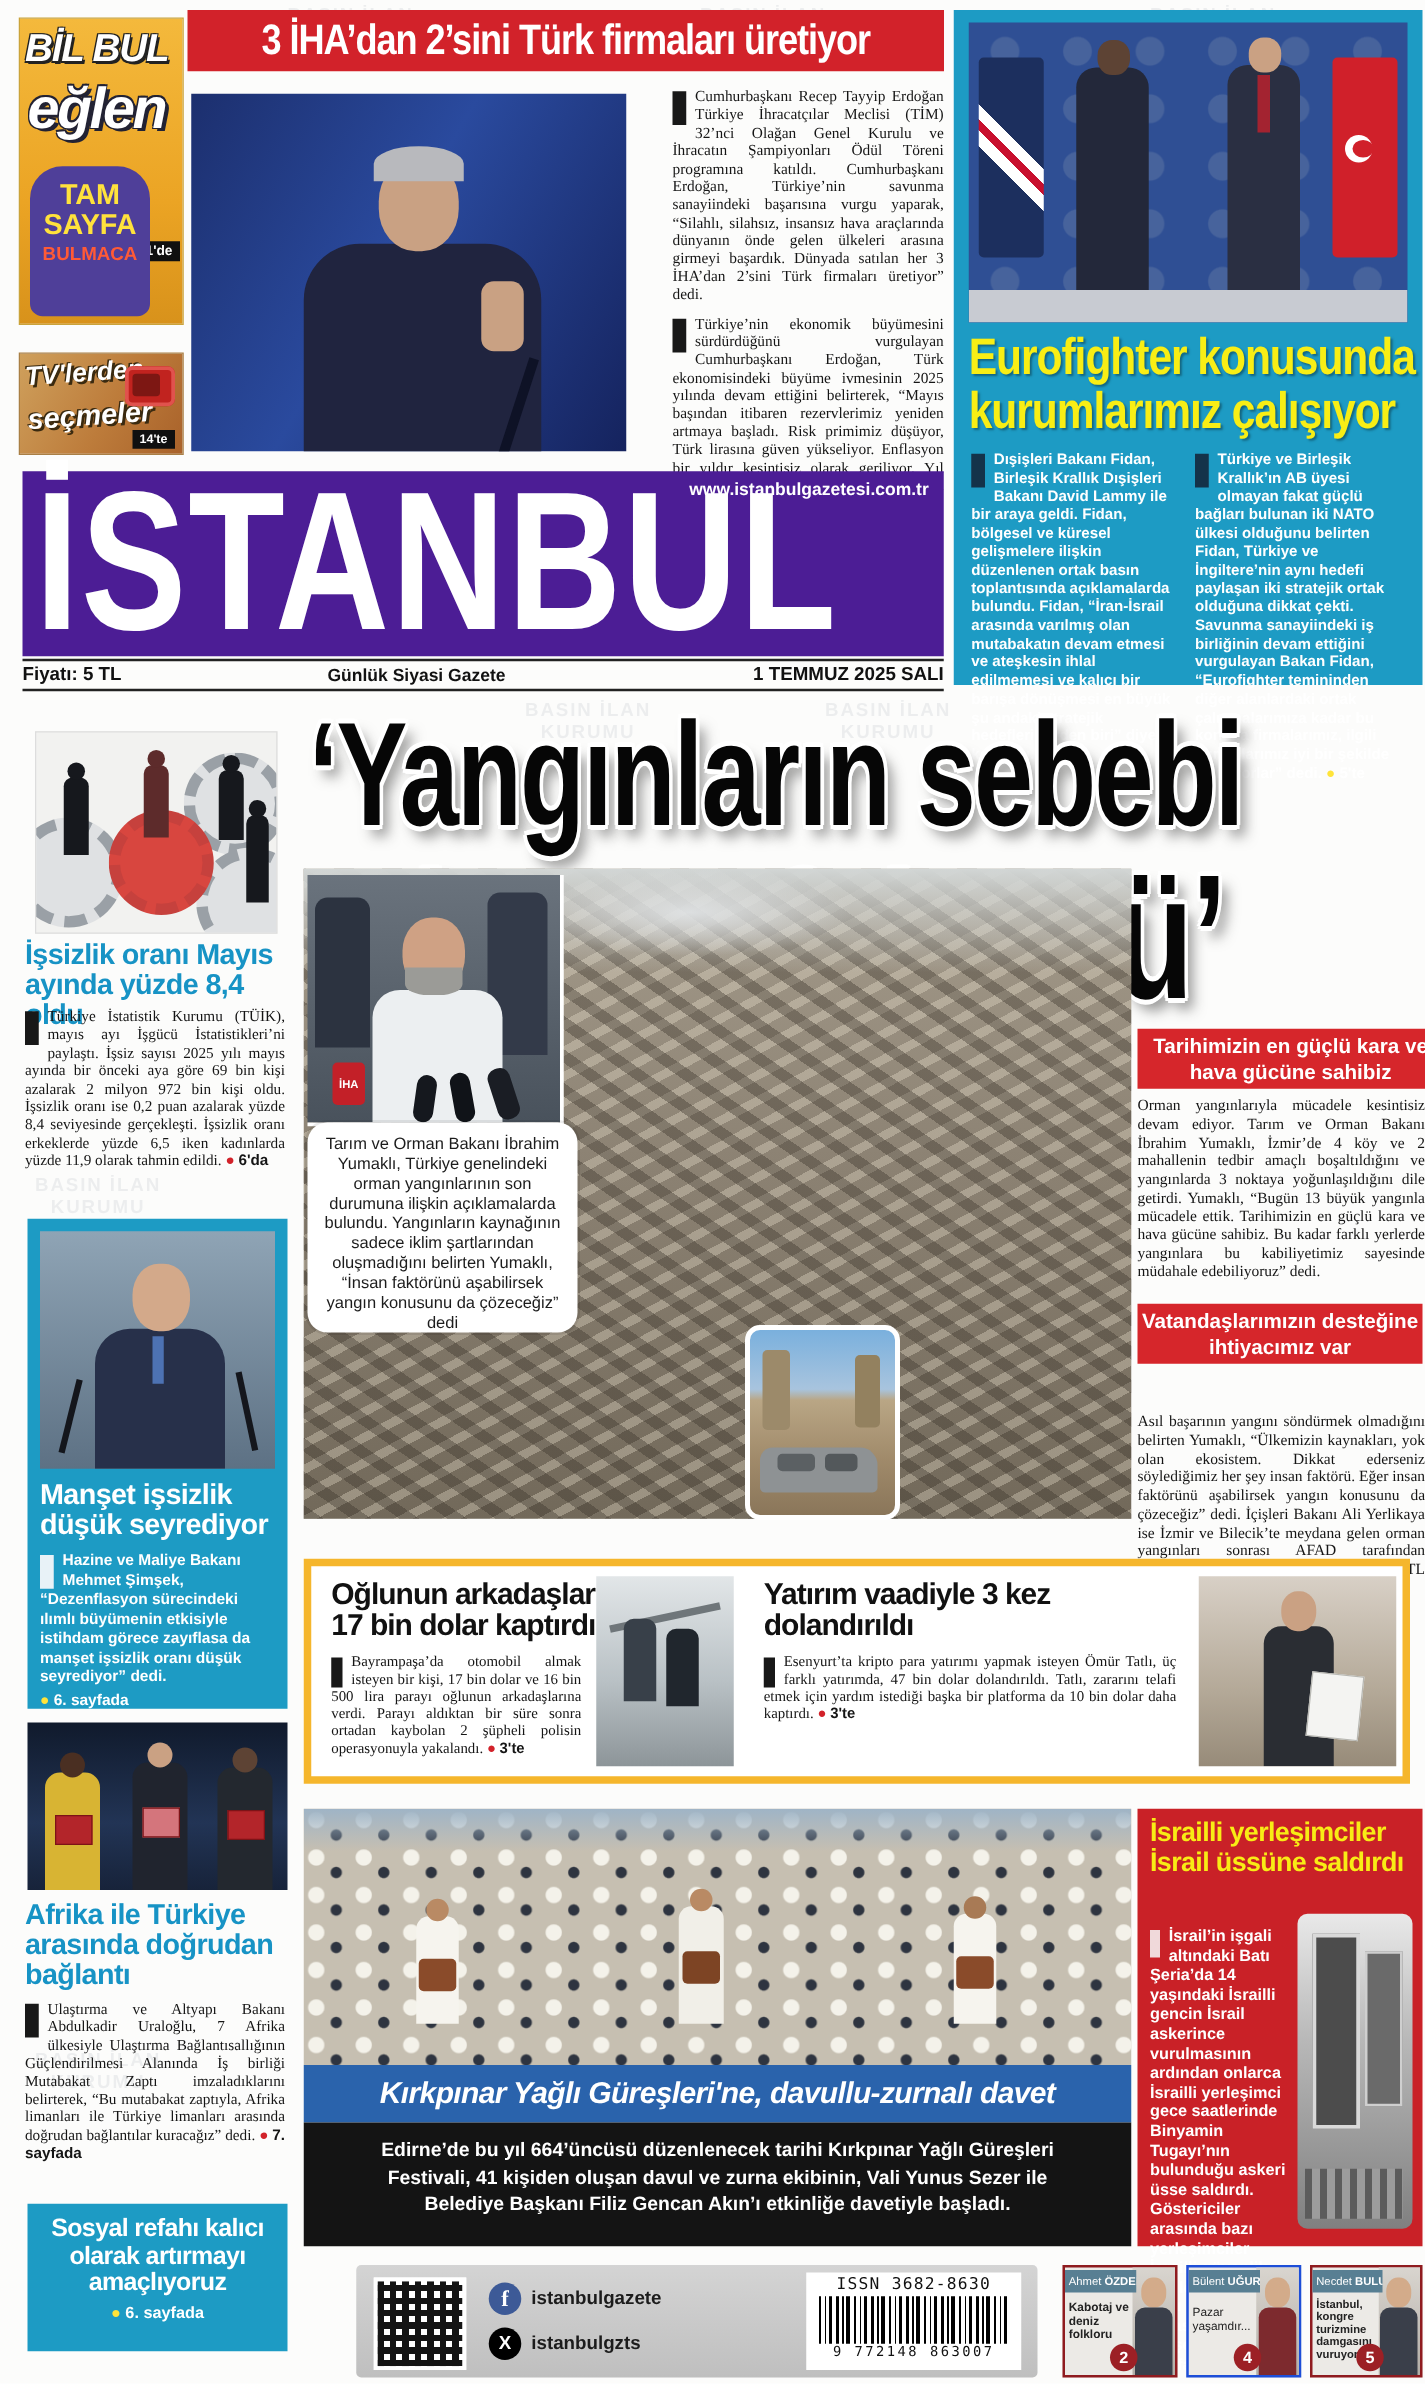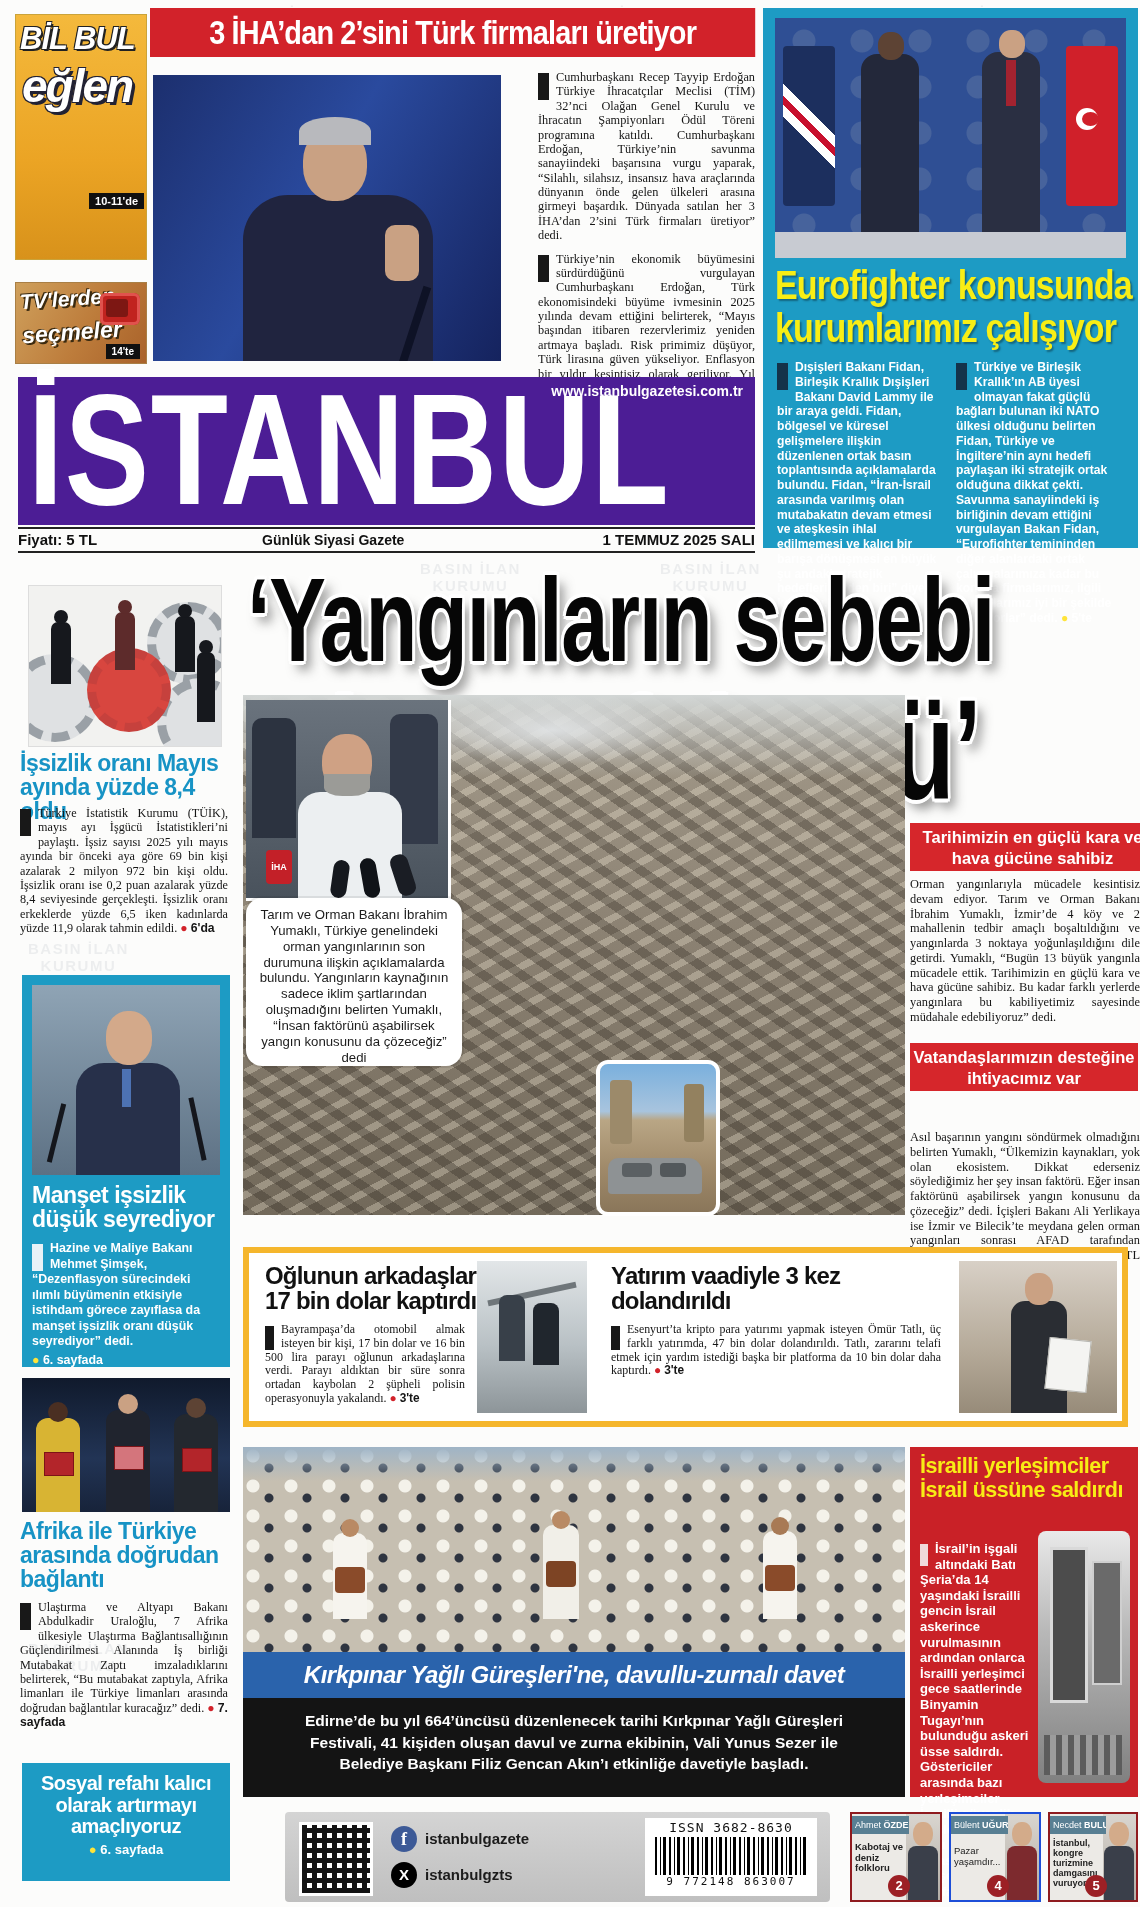--- a/index.html
+++ b/index.html
@@ -78,20 +78,25 @@
     </div>
   <div class="wm" style="left:470px;top:1855px">
       <div>BASIN İLAN</div>
       <div>KURUMU</div>
     </div>
 
   <div class="abs" style="left:15px;top:14px;width:130px;height:244px;background:linear-gradient(180deg,#f4b93c 0%,#eba424 60%,#d8921b 100%);border:1px solid #caa33a">
     <div class="abs" style="left:4px;top:6px;font-size:31px;font-weight:bold;font-style:italic;color:#fff;letter-spacing:-1px;text-shadow:2px 2px 0 #222,-1px -1px 0 #222,1px -1px 0 #222,-1px 1px 0 #222">BİL BUL</div>
     <div class="abs" style="left:6px;top:44px;font-size:46px;font-weight:bold;font-style:italic;color:#fff;letter-spacing:-2px;text-shadow:3px 3px 0 #223,-1px -1px 0 #223,1px -1px 0 #223,-1px 1px 0 #223">eğlen</div>
     <div class="badge" style="right:2px;top:178px;font-size:11px">10-11'de</div>
+    <div class="abs" style="left:8px;top:118px;width:96px;height:120px;background:#4f3f99;border-radius:26px 26px 10px 10px;text-align:center;padding-top:10px;box-sizing:border-box">
+      <div style="color:#ffe23c;font-weight:bold;font-size:23px;line-height:1.05">TAM</div>
+      <div style="color:#ffe23c;font-weight:bold;font-size:23px;line-height:1.05">SAYFA</div>
+      <div style="color:#ff5a36;font-weight:bold;font-size:15px;margin-top:4px">BULMACA</div>
+    </div>
   </div>
 
   <div class="abs" style="left:15px;top:282px;width:130px;height:80px;background:linear-gradient(120deg,#cfa05c 0%,#bd7c3b 55%,#a9622a 100%);border:1px solid #a97f45">
     <div class="abs" style="left:4px;top:4px;font-size:21px;font-weight:bold;font-style:italic;color:#fff;transform:rotate(-4deg);text-shadow:2px 2px 0 #3a2a10,-1px -1px 0 #3a2a10">TV'lerden</div>
     <div class="abs" style="left:6px;top:36px;font-size:23px;font-weight:bold;font-style:italic;color:#fff;transform:rotate(-4deg);text-shadow:2px 2px 0 #3a2a10,-1px -1px 0 #3a2a10">seçmeler</div>
     <div class="abs" style="right:6px;top:10px;width:40px;height:32px;background:#c1231f;border-radius:6px;box-shadow:inset 0 0 0 3px #e0524d">
       <div class="abs" style="left:6px;top:6px;width:22px;height:18px;background:#7d1713;border-radius:3px"></div>
     </div>
     <div class="badge" style="right:6px;bottom:4px;font-size:10px">14'te</div>
   </div>

